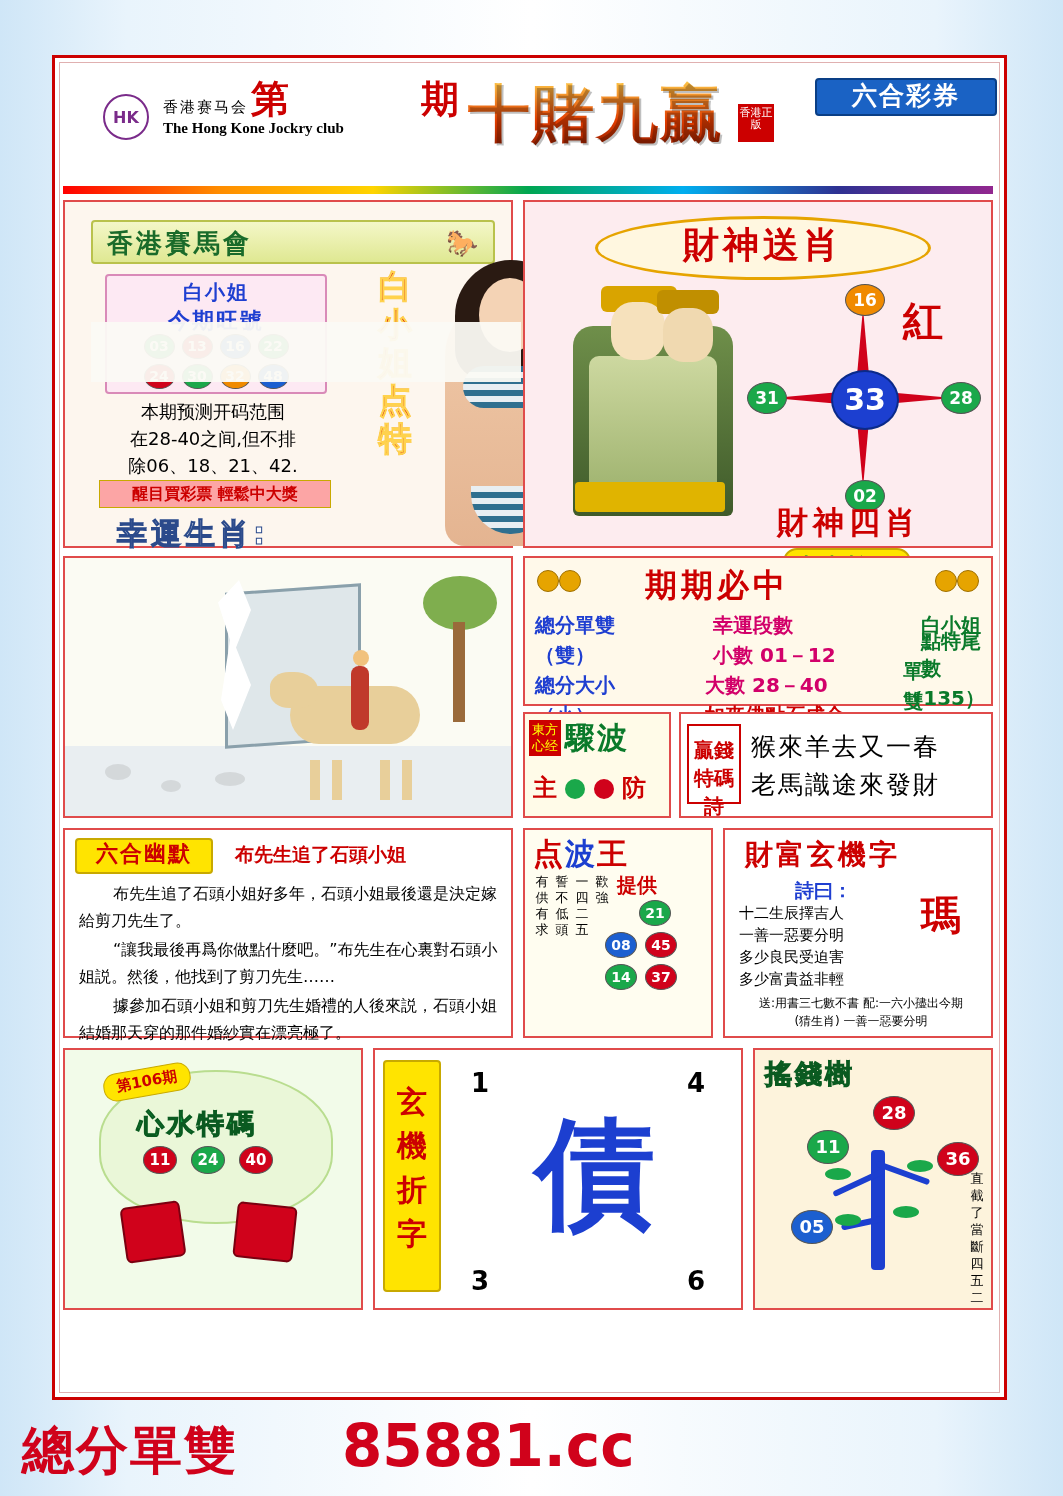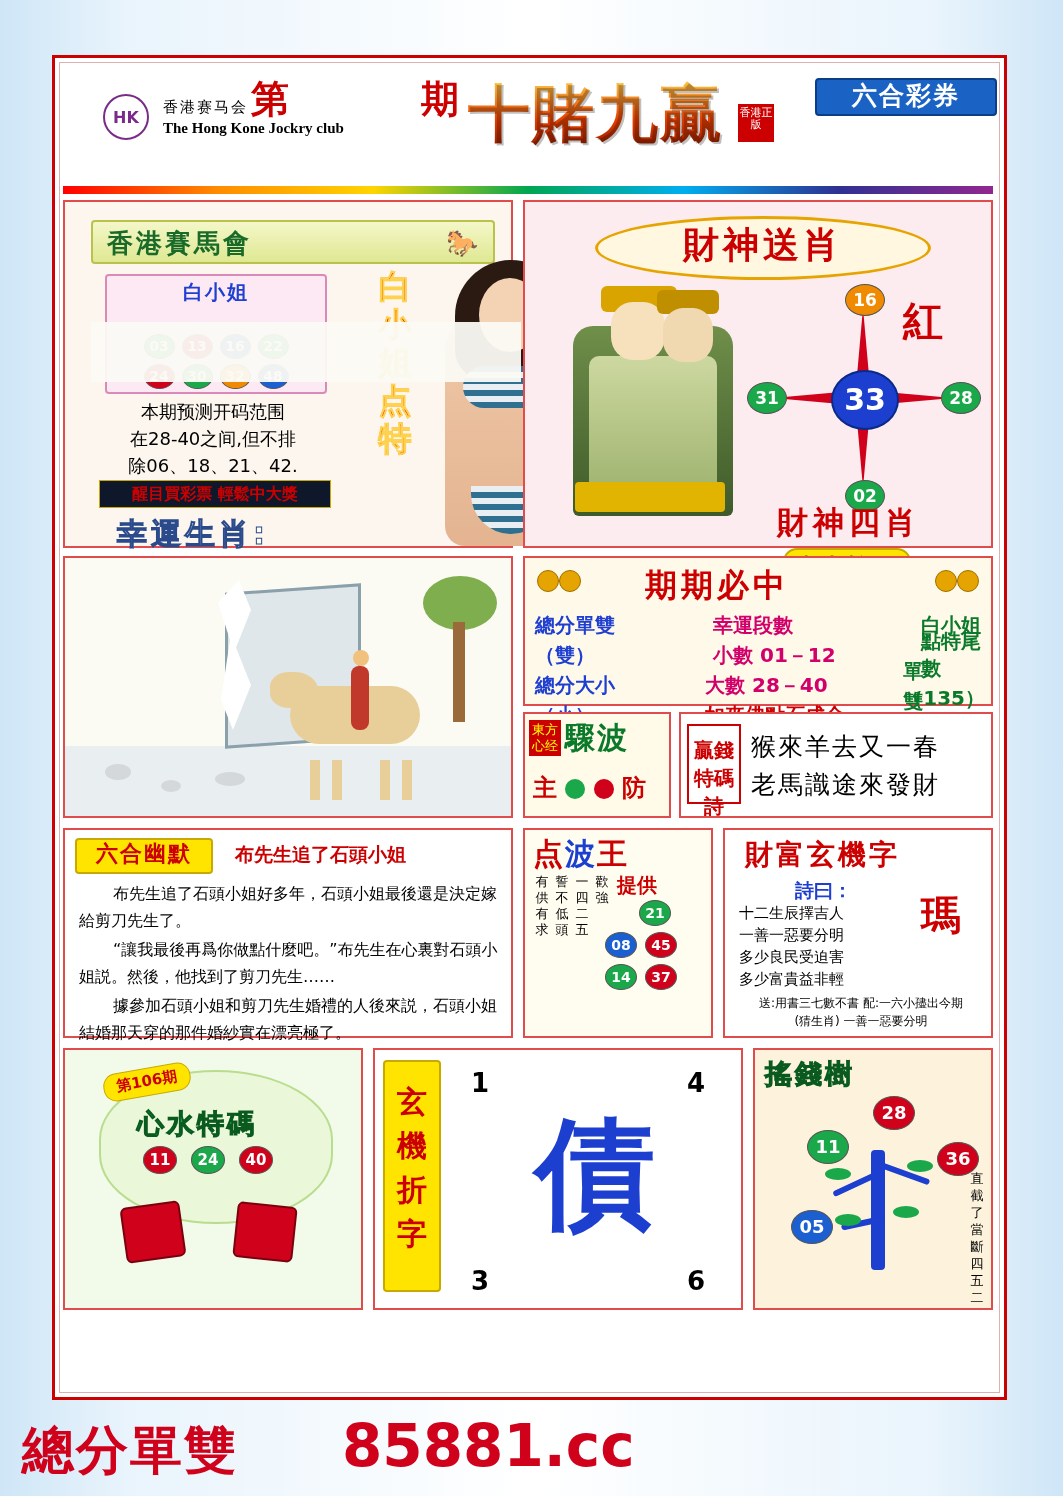--- a/index.html
+++ b/index.html
@@ -59,21 +59,21 @@
   .pinkbox .l2{text-align:center;font-size:22px;color:#1f3fd1;font-weight:bold;letter-spacing:2px;}
   .balls{position:absolute;left:8px;top:58px;width:202px;}
   .brow{display:flex;gap:7px;margin-bottom:5px;justify-content:center;}
   .ball{width:29px;height:23px;border-radius:50%;font-size:14px;font-weight:bold;color:#fff;
      text-align:center;line-height:23px;border:1px solid #555;}
   .b-g{background:#1aa84a;}
   .b-r{background:#d0021b;}
   .b-b{background:#1c5fd0;}
   .b-o{background:#f08a00;}
   .note{position:absolute;left:28px;top:196px;width:240px;font-size:18px;color:#000;line-height:27px;text-align:center;}
-  .yellowbar{position:absolute;left:34px;top:278px;width:230px;height:26px;background:#0f172a;
+  .yellowbar{position:absolute;left:34px;top:278px;width:230px;height:26px;background:#fca5a5;
      border:1px solid #c8a900;color:#c00;font-size:16px;font-weight:bold;text-align:center;line-height:26px;}
   .lucky{position:absolute;left:20px;top:312px;font-size:30px;font-weight:bold;color:#fff;
      -webkit-text-stroke:1px #2b4a8b;letter-spacing:4px;margin-left:32px;}
   .lady-text{position:absolute;left:300px;top:66px;width:60px;font-size:33px;font-weight:bold;
      color:#c00;line-height:38px;text-align:center;-webkit-text-stroke:1px #ffd24d;}
   .model{position:absolute;left:352px;top:48px;width:200px;height:300px;overflow:hidden;}
   .model .skin{position:absolute;left:28px;top:46px;width:130px;height:250px;
      background:linear-gradient(#f0c9a8,#e4b491);border-radius:60px 60px 20px 20px;}
   .model .hair{position:absolute;left:38px;top:10px;width:112px;height:120px;background:#2a1a12;
      border-radius:56px 56px 30px 30px;}
@@ -273,20 +273,21 @@
   <div class="rainbow"></div>
 
   <div class="p-left">
     <div class="hkjc-band">
       <div class="t">香港賽馬會</div>
       <div class="horse">🐎</div>
     </div>
 
     <div class="pinkbox">
       <div class="l1">白小姐</div>
+      <div class="l2">今期旺號</div>
       <div class="balls">
         <div class="brow">
           <div class="ball b-g">03</div>
           <div class="ball b-r">13</div>
           <div class="ball b-b">16</div>
           <div class="ball b-g">22</div>
         </div>
         <div class="brow">
           <div class="ball b-r">24</div>
           <div class="ball b-g">30</div>

